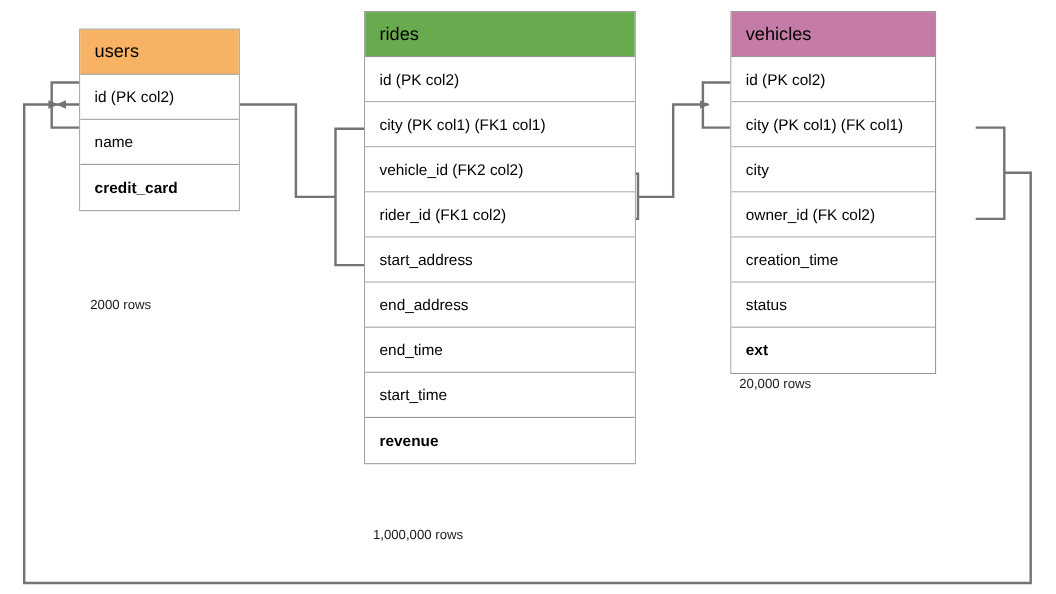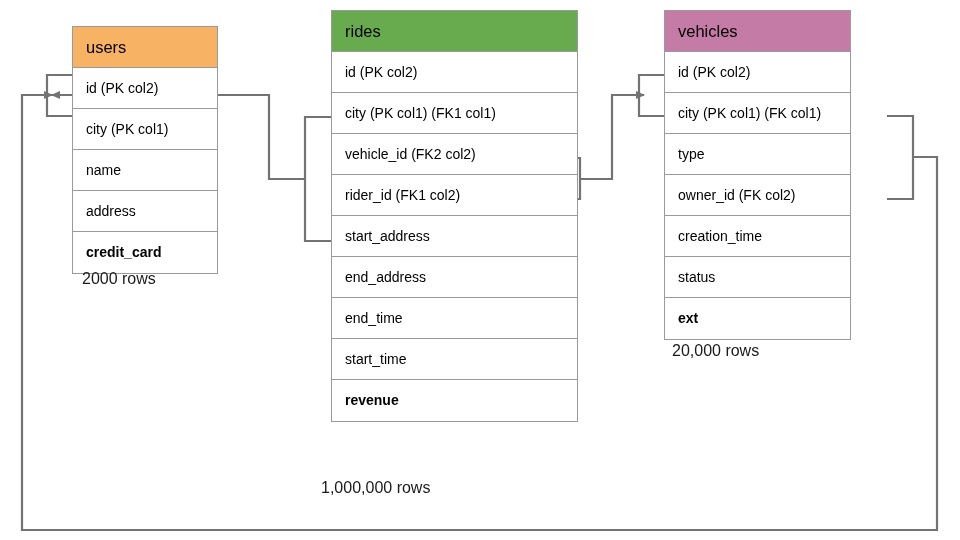--- a/index.html
+++ b/index.html
@@ -55,21 +55,21 @@
     border-bottom: 1px solid #9a9a9a;
     white-space: nowrap;
     overflow: hidden;
   }
   .tbl-row.last {
     border-bottom: none;
     font-weight: bold;
   }
   .row-count {
     position: absolute;
-    font-size: 16px;
+    font-size: 12px;
     color: #1a1a1a;
     white-space: nowrap;
   }
 </style>
 </head>
 <body>
 
 <div id="canvas">
 
   <svg class="edges" viewBox="0 0 960 540" width="960" height="540">
@@ -92,46 +92,44 @@
     <path d="M580,179 L612,179 L612,95 L644,95" fill="none" stroke="#737373" stroke-width="2.2" marker-end="url(#arrow)"></path>
 
     <path d="M887,116 L913,116 L913,199 L887,199" fill="none" stroke="#737373" stroke-width="2.2"></path>
 
     <path d="M913,157 L937,157 L937,530 L22,530 L22,95 L52,95" fill="none" stroke="#737373" stroke-width="2.2" marker-end="url(#arrow)"></path>
   </svg>
 
   <div class="table-box" style="left:72px; top:10px; width:146px;margin-top:16px;">
     <div class="tbl-header" style="background:#f7b264;">users</div>
     <div class="tbl-row">id (PK col2)</div>
-    <div class="tbl-row">city (PK col1)</div>
     <div class="tbl-row">name</div>
-    <div class="tbl-row">address</div>
     <div class="tbl-row last">credit_card</div>
   </div>
   <div class="row-count" style="left:82px; top:270px;">2000 rows</div>
 
   <div class="table-box" style="left:331px; top:10px; width:247px;">
     <div class="tbl-header" style="background:#67ab4e;">rides</div>
     <div class="tbl-row">id (PK col2)</div>
     <div class="tbl-row">city (PK col1) (FK1 col1)</div>
     <div class="tbl-row">vehicle_id (FK2 col2)</div>
     <div class="tbl-row">rider_id (FK1 col2)</div>
     <div class="tbl-row">start_address</div>
     <div class="tbl-row">end_address</div>
     <div class="tbl-row">end_time</div>
     <div class="tbl-row">start_time</div>
     <div class="tbl-row last">revenue</div>
   </div>
-  <div class="row-count" style="left:321px; top:479px;">1,000,000 rows</div>
+  <div class="row-count" style="left:339px; top:479px;">1,000,000 rows</div>
 
   <div class="table-box" style="left:664px; top:10px; width:187px;">
     <div class="tbl-header" style="background:#c47ba5;">vehicles</div>
     <div class="tbl-row">id (PK col2)</div>
     <div class="tbl-row">city (PK col1) (FK col1)</div>
-    <div class="tbl-row">type</div>
+    <div class="tbl-row">city</div>
     <div class="tbl-row">owner_id (FK col2)</div>
     <div class="tbl-row">creation_time</div>
     <div class="tbl-row">status</div>
     <div class="tbl-row last">ext</div>
   </div>
   <div class="row-count" style="left:672px; top:342px;">20,000 rows</div>
 
 </div>
 
 </body></html>

